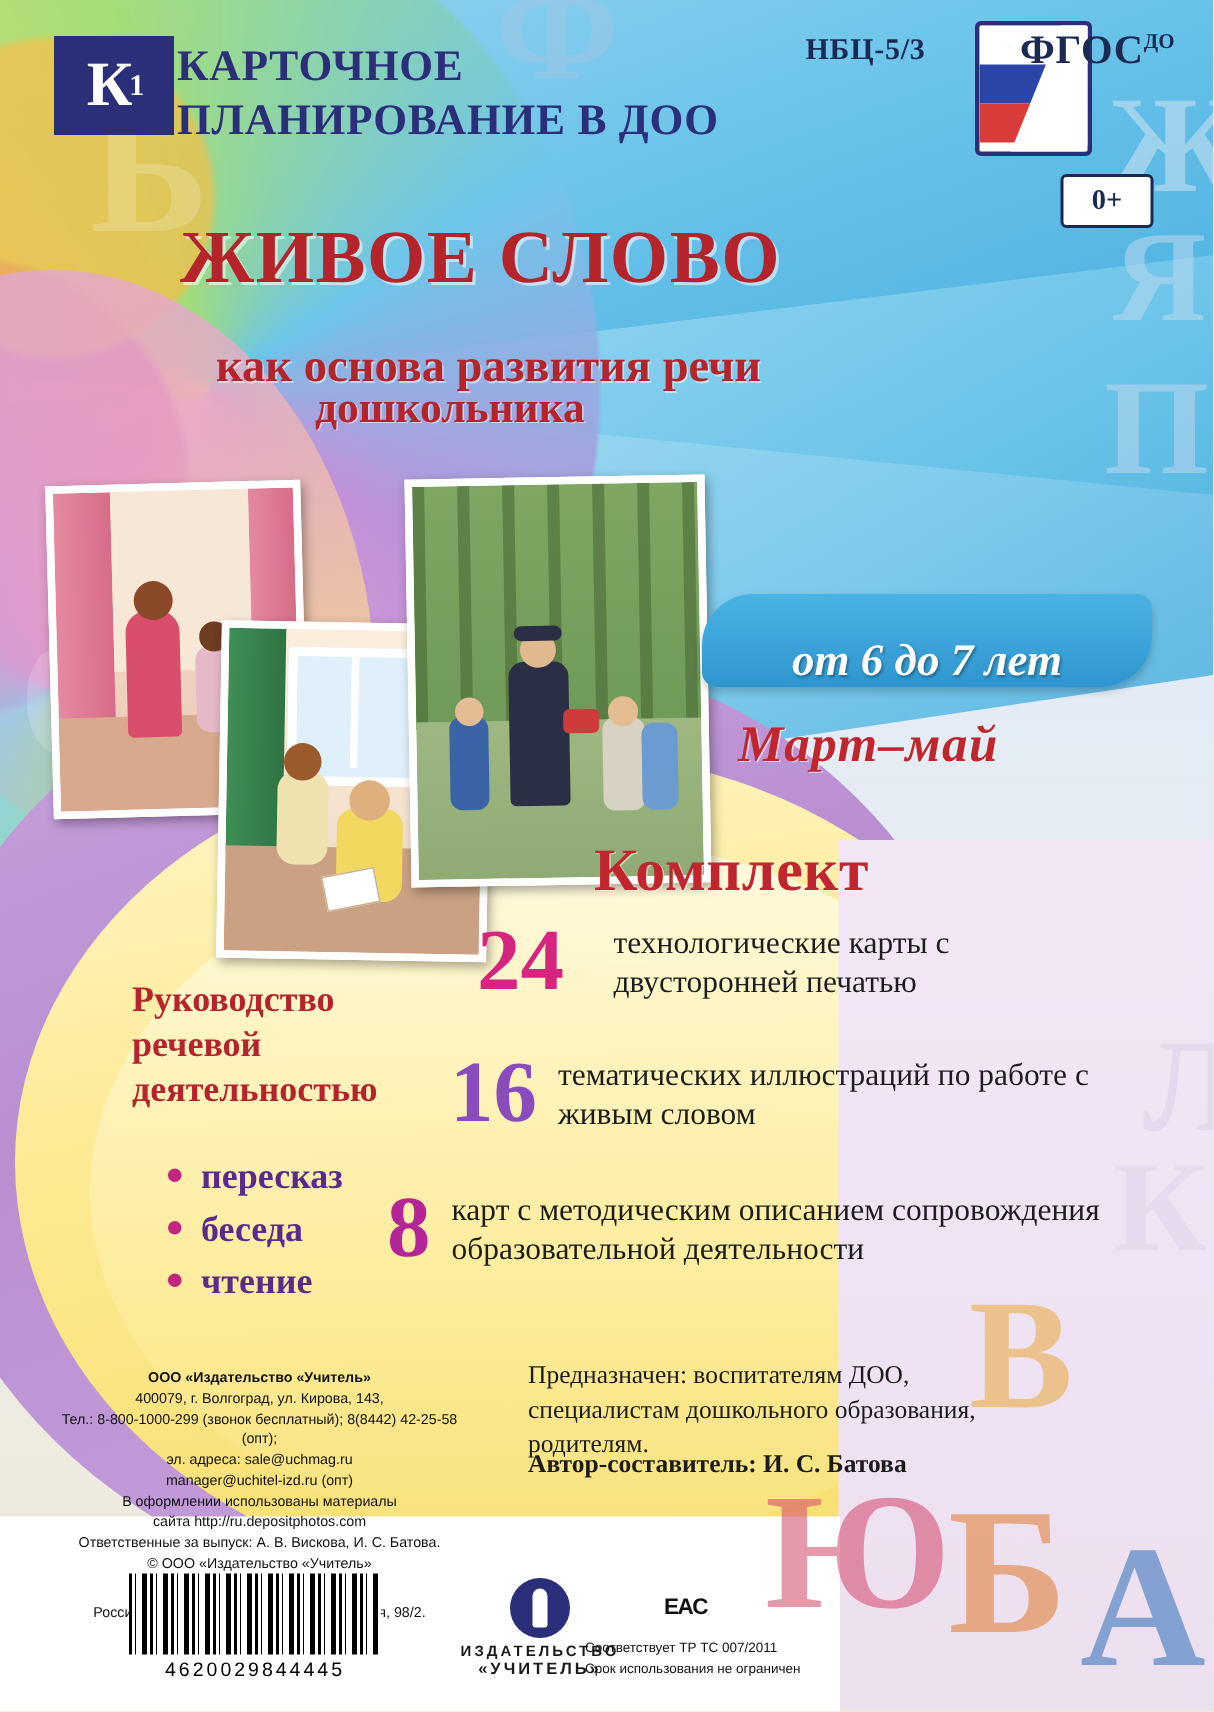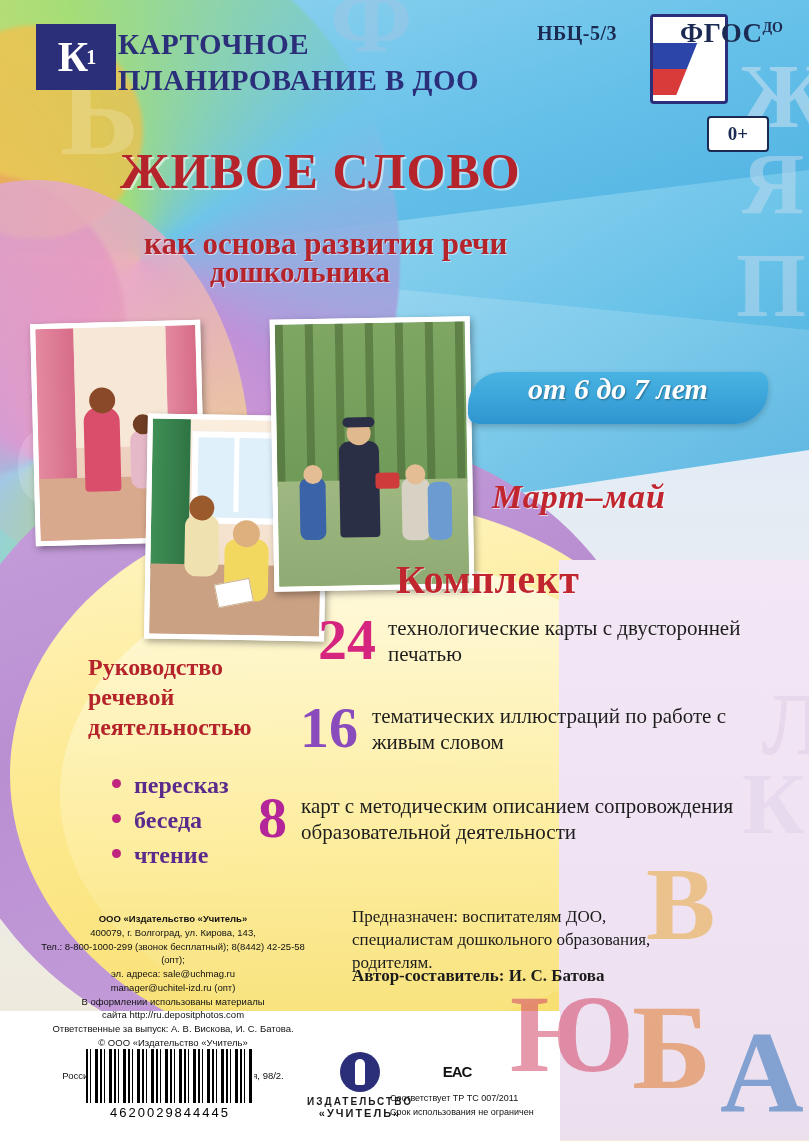--- a/index.html
+++ b/index.html
@@ -205,25 +205,25 @@
   .p3 .vetcap{position:absolute;left:66px;bottom:158px;width:32px;height:10px;border-radius:5px;background:#2b2f45;}
   .p3 .flw{position:absolute;left:98px;bottom:96px;width:24px;height:16px;background:#cf3b3b;border-radius:4px;}
   .p3 .c1{position:absolute;left:22px;bottom:46px;width:26px;height:62px;background:#3b63a8;border-radius:8px;}
   .p3 .c1h{position:absolute;left:26px;bottom:102px;width:19px;height:19px;border-radius:50%;background:#e5bd94;}
   .p3 .c2{position:absolute;left:124px;bottom:44px;width:28px;height:62px;background:#d8d2c4;border-radius:8px;}
   .p3 .c2h{position:absolute;left:128px;bottom:100px;width:20px;height:20px;border-radius:50%;background:#e5bd94;}
   .p3 .c3{position:absolute;left:150px;bottom:44px;width:24px;height:58px;background:#6b9bd1;border-radius:8px;}
 
   
   .age-ribbon{
-    position:absolute;left:468px;top:372px;width:300px;height:52px;
+    position:absolute;left:468px;top:396px;width:300px;height:62px;
     background:linear-gradient(180deg,#49b4e3 0%,#2f95cf 100%);
     border-radius:34px 10px 34px 10px;
     box-shadow:0 3px 6px rgba(0,0,0,.2);
-    display:flex;align-items:flex-start;justify-content:center;
+    display:flex;align-items:flex-end;justify-content:center;
   }
   .age-ribbon span{
     color:#ffffff;font-weight:bold;font-size:30px;
     text-shadow:1px 1px 2px rgba(0,0,0,.35);
     font-style:italic;
   }
   .season{
     position:absolute;left:492px;top:478px;width:280px;
     color:#c1262e;font-weight:bold;font-size:34px;letter-spacing:1px;
     font-style:italic;
@@ -241,21 +241,21 @@
     font-weight:bold;font-size:58px;line-height:.95;
     font-family:"Liberation Serif",serif;
   }
   .n-pink{color:#d6257f;}
   .n-purple{color:#8a4bbd;}
   .n-violet{color:#b5259a;}
   .rowtext{
     color:#1d1d1d;font-size:21px;line-height:1.22;font-weight:normal;
     padding-top:4px;
   }
-  .r1{left:318px;top:612px;width:430px;}
+  .r1{left:318px;top:612px;width:430px;gap:21px;}
   .r1 .num{margin-right:12px;}
   .r2{left:300px;top:700px;width:470px;}
   .r2 .num{margin-right:14px;}
   .r3{left:258px;top:790px;width:510px;}
   .r3 .num{margin-right:14px;}
 
   
   .guide{
     position:absolute;left:88px;top:652px;width:230px;
     color:#b5232b;font-weight:bold;font-size:24px;line-height:1.25;

